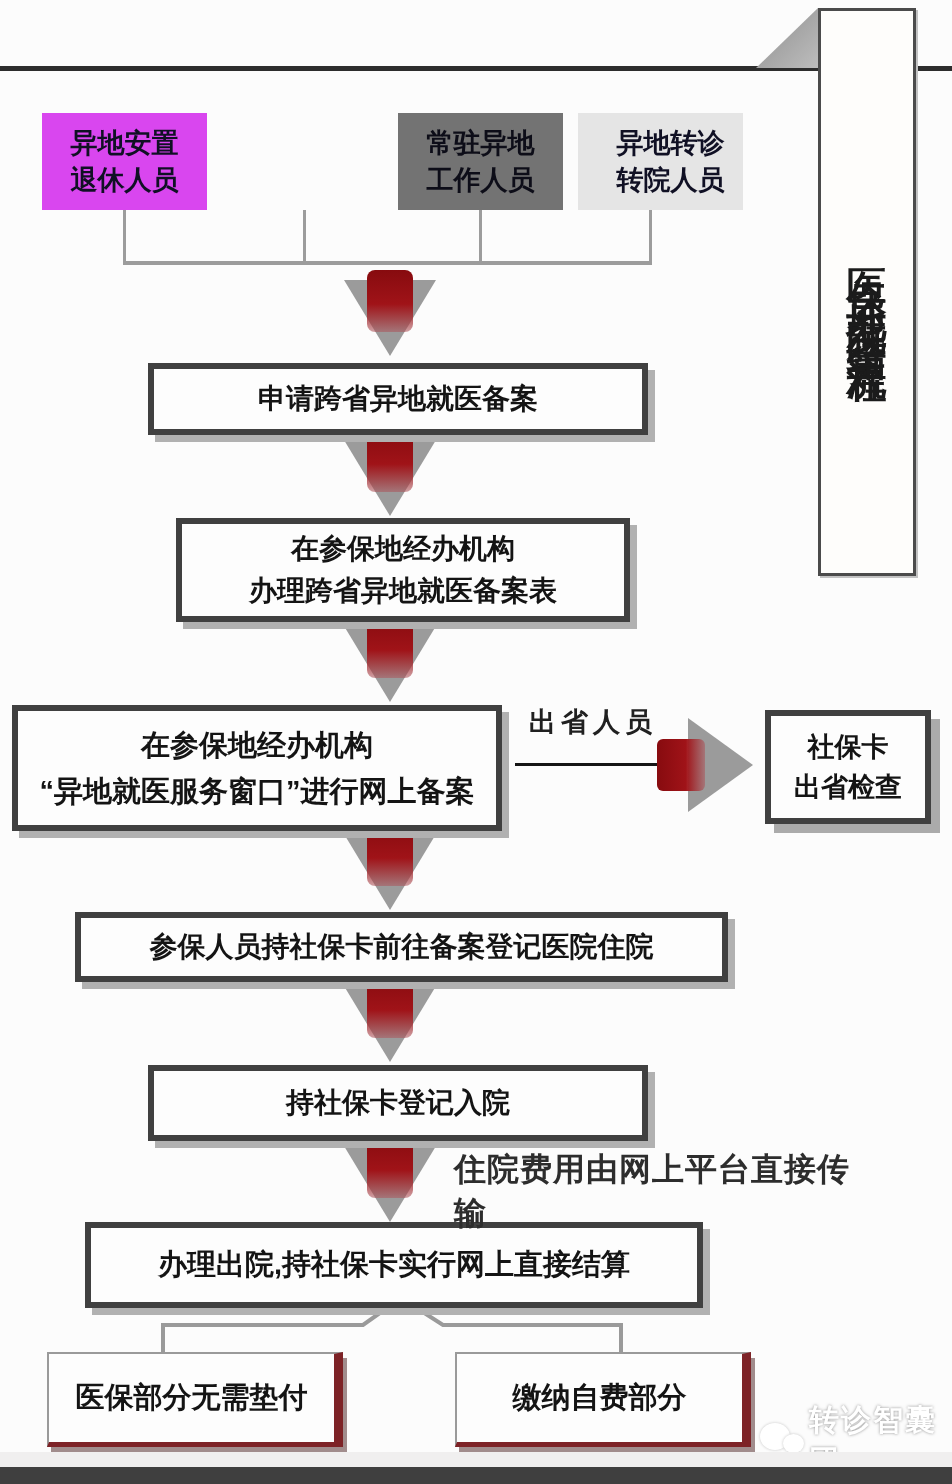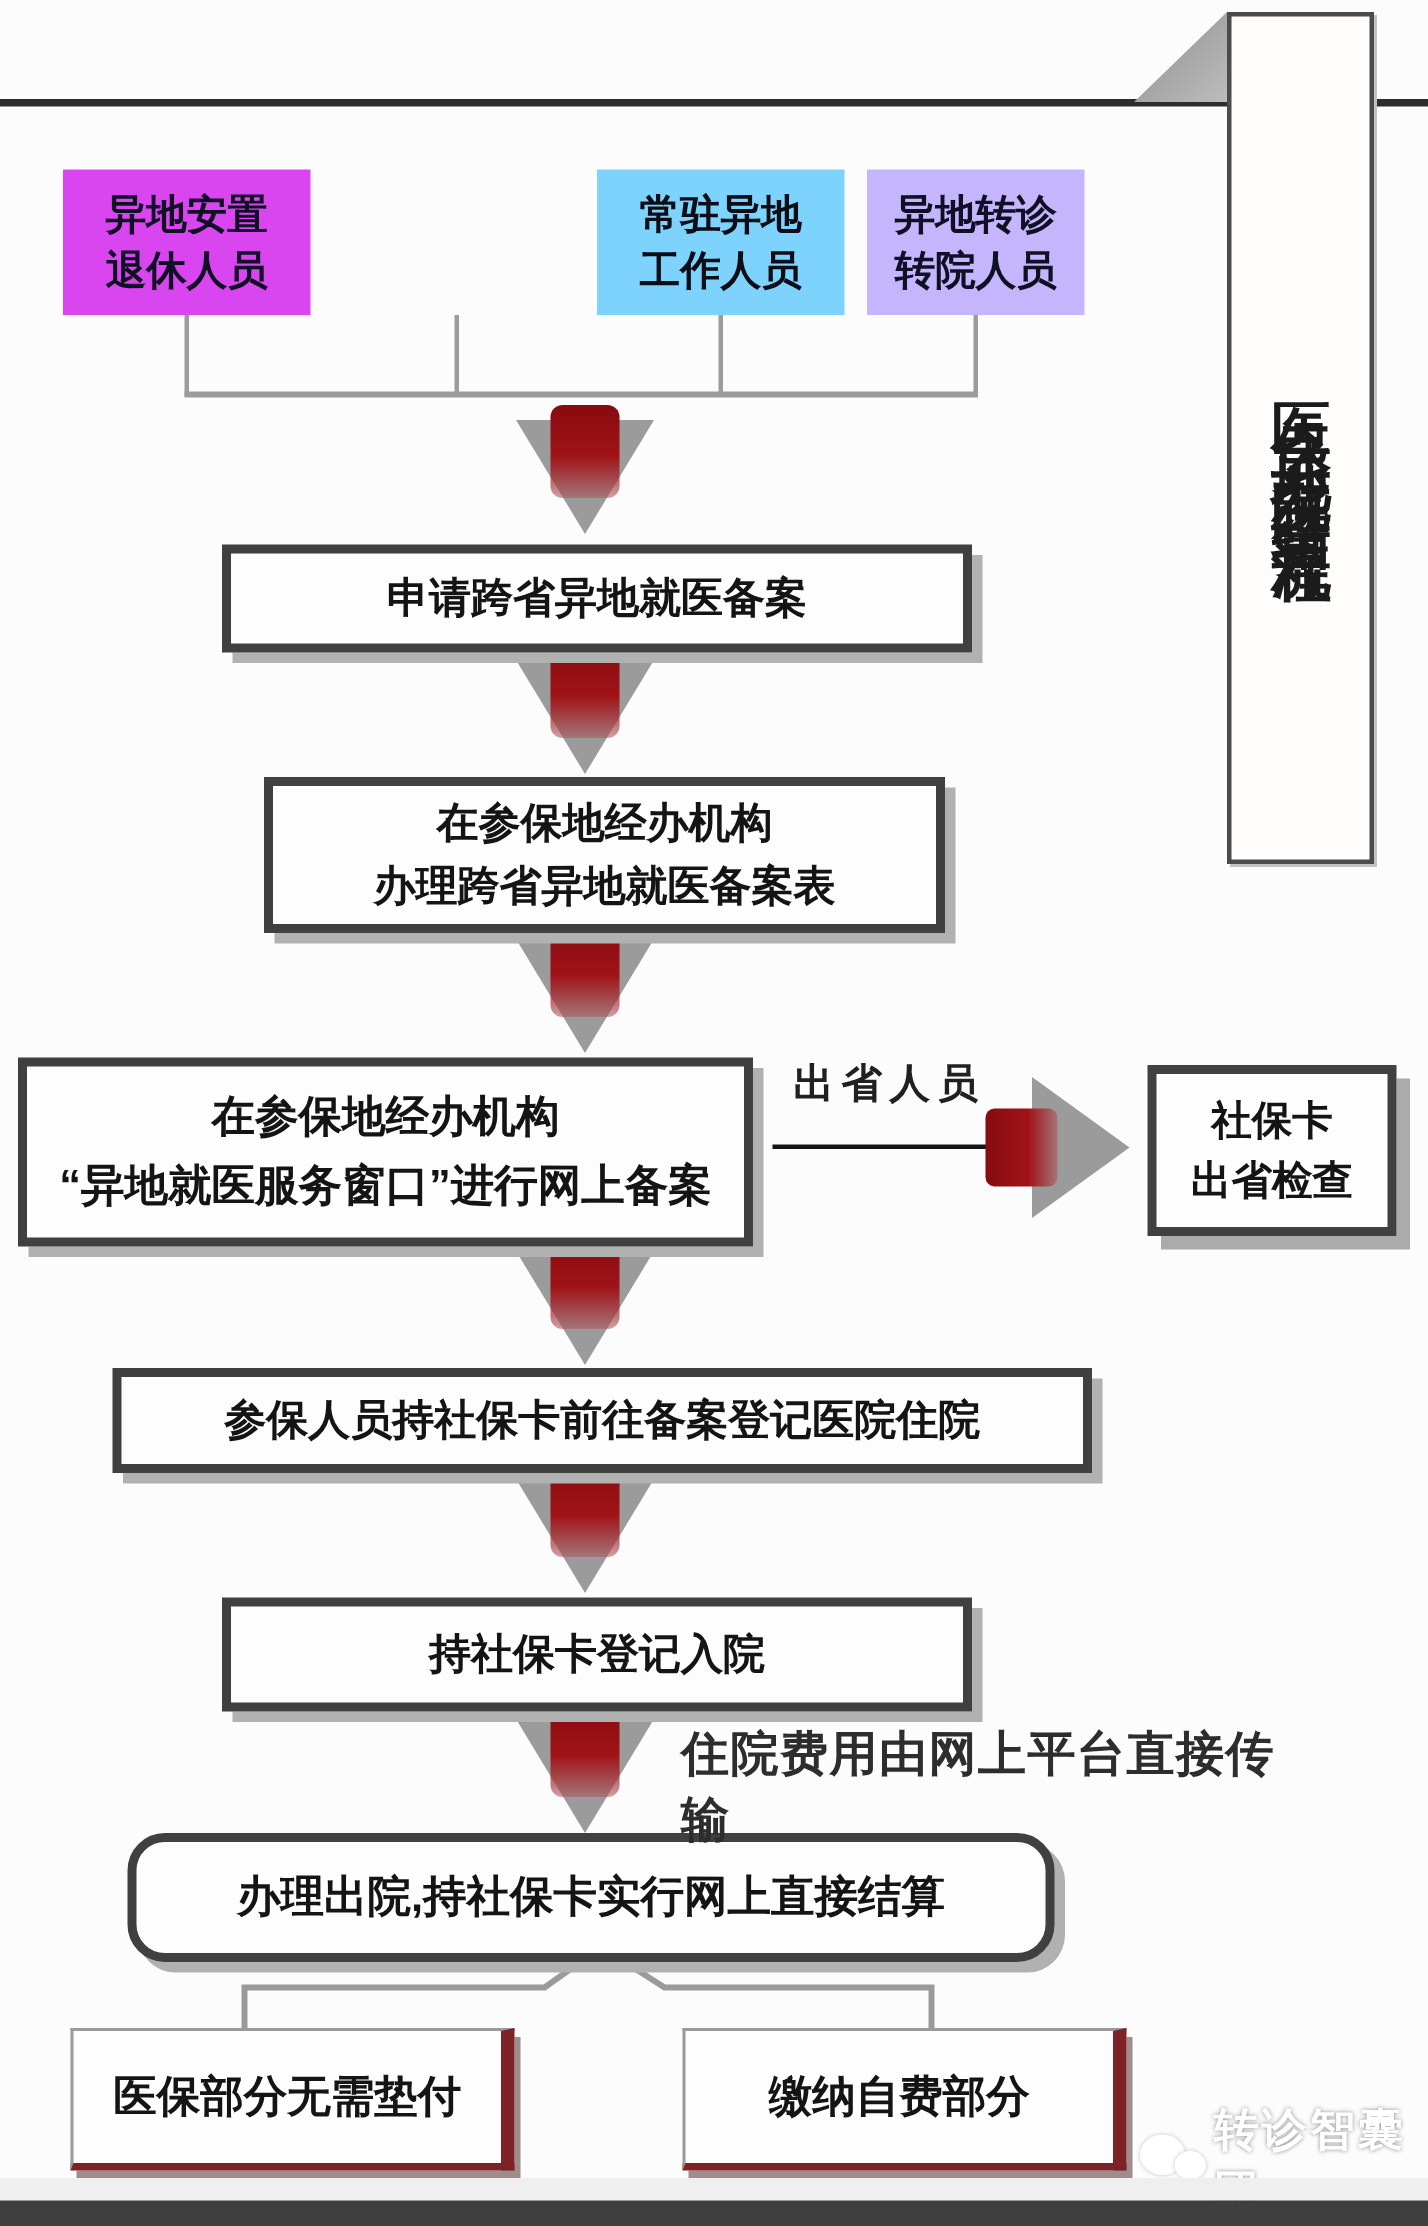--- a/index.html
+++ b/index.html
@@ -37,21 +37,21 @@
   .a4{left:344px;top:824px;} .a5{left:344px;top:976px;} .a6{left:344px;top:1136px;}
   
   .box{position:absolute;background:#fdfdfd;border:6px solid #404040;box-shadow:7px 7px 0 #b1b1b1;
     display:flex;flex-direction:column;align-items:center;justify-content:center;text-align:center;
     font-weight:700;color:#141414;}
   .s1{left:148px;top:363px;width:488px;height:60px;font-size:28px;}
   .s2{left:176px;top:518px;width:442px;height:92px;font-size:28px;line-height:42px;}
   .s3{left:12px;top:705px;width:478px;height:114px;font-size:29px;line-height:46px;}
   .s4{left:75px;top:912px;width:641px;height:58px;font-size:28px;}
   .s5{left:148px;top:1065px;width:488px;height:64px;font-size:28px;}
-  .s6{left:85px;top:1222px;width:606px;height:74px;font-size:29px;border-radius:25px;}
+  .s6{left:85px;top:1222px;width:606px;height:74px;font-size:29px;}
   .side-box{left:765px;top:710px;width:154px;height:102px;font-size:27px;line-height:40px;box-shadow:9px 9px 0 #ababab;}
   
   .branch-label{position:absolute;left:518px;top:704px;width:150px;text-align:center;font-size:27px;
     letter-spacing:5px;font-family:"DejaVu Serif",serif;font-weight:600;color:#202020;}
   .branch-line{position:absolute;left:515px;top:763px;width:152px;height:3px;background:#151515;}
   .arrow-right{position:absolute;left:655px;top:716px;width:100px;height:98px;}
   .arrow-right .tri{position:absolute;left:33px;top:2px;width:0;height:0;
     border-top:47px solid transparent;border-bottom:47px solid transparent;border-left:65px solid #9b9b9b;}
   .arrow-right .rod{position:absolute;left:2px;top:23px;width:48px;height:52px;border-radius:6px;
     background:linear-gradient(90deg,#870b0f,#a01318 60%,rgba(172,86,92,.55));}
@@ -89,25 +89,25 @@
   <div class="top-rule-right"></div>
   <div class="corner-tri"></div>
   <div class="title-box">
     <div class="title-text">医保异地就医结算流程</div>
   </div>
 
   <div class="cat c1" style="background-color: #d946ef;">
     <span>异地安置</span>
     <span>退休人员</span>
   </div>
-  <div class="cat c3" style="background-color: #7dd3fc; text-align: center;">
+  <div class="cat c3" style="background-color: #737373; text-align: center;">
     <span>常驻异地</span>
     <span>工作人员</span>
   </div>
-  <div class="cat c4" style="background-color: #c4b5fd;">
+  <div class="cat c4" style="background-color: #e5e5e5; padding-left: 20px;">
     <span>异地转诊</span>
     <span>转院人员</span>
   </div>
 
   <div class="vstub v1"></div>
   <div class="vstub v2"></div>
   <div class="vstub v3"></div>
   <div class="vstub v4"></div>
   <div class="hrail"></div>
 

